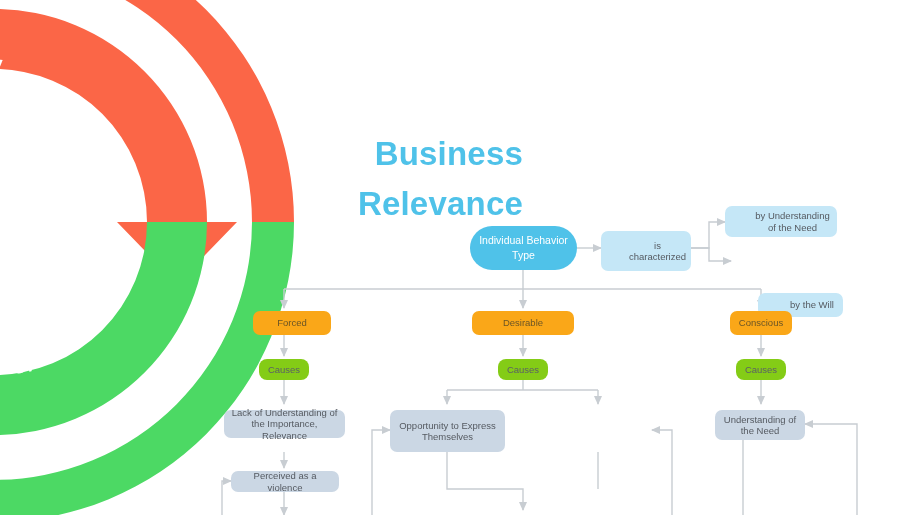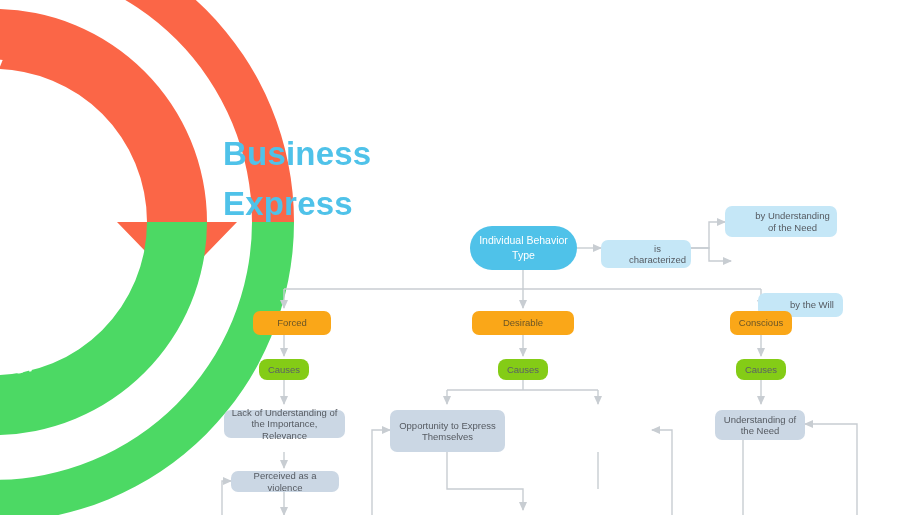--- a/index.html
+++ b/index.html
@@ -12,21 +12,21 @@
 
   
   #wheel{position:absolute;left:-336px;top:-108px;width:660px;height:660px;}
 
   
   #title{
     position:absolute;left:223px;top:129px;width:300px;
     color:#4FC2E9;font-weight:bold;font-size:33px;line-height:50px;
     letter-spacing:0.2px;
   }
-  #title .ln{display:block;}
+  #title .ln{display:block;text-align:right;}
 
   
   #links{position:absolute;left:0;top:0;width:907px;height:515px;}
 
   
   .node{
     position:absolute;box-sizing:border-box;
     display:flex;align-items:center;justify-content:center;
     text-align:center;color:#5b5f66;
     font-size:9.5px;line-height:11.5px;
@@ -82,21 +82,21 @@
     </text>
     <text font-family="Liberation Sans, sans-serif" font-size="27" fill="#ffffff">
       <textPath href="#arcDesignTxt" startOffset="56%" text-anchor="middle" dy="22">
         <tspan>Development</tspan>
       </textPath>
     </text>
   </svg>
 
   <div id="title">
     <span class="ln">Business</span>
-    <span class="ln">Express</span>
+    <span class="ln">Relevance</span>
   </div>
 
   <svg id="links" viewBox="0 0 907 515" xmlns="http://www.w3.org/2000/svg">
     <defs>
       <marker id="ah" markerWidth="9" markerHeight="8" refX="8" refY="4" orient="auto" markerUnits="userSpaceOnUse">
         <path d="M0,0 L9,4 L0,8 Z" fill="#C8CDD2"></path>
       </marker>
     </defs>
     <g fill="none" stroke="#C8CDD2" stroke-width="1.4">
 
@@ -130,21 +130,21 @@
 
       <path d="M 761 335 L 761 356" marker-end="url(#ah)"></path>
       <path d="M 761 380 L 761 404" marker-end="url(#ah)"></path>
       <path d="M 743 440 L 743 515"></path>
       <path d="M 857 515 L 857 424 L 805 424" marker-end="url(#ah)"></path>
     </g>
   </svg>
 
   <div class="node n-cyan" style="left:470px;top:226px;width:107px;height:44px;">Individual Behavior Type</div>
 
-  <div class="node n-lblue" style="left:601px;top:240px;width:90px;height:28px;text-align:center;">is characterized</div>
+  <div class="node n-lblue" style="left:601px;top:231px;width:90px;height:40px;text-align:center;">is characterized</div>
 
   <div class="node n-lblue" style="left:725px;top:206px;width:112px;height:31px;">by Understanding of the Need</div>
 
   <div class="node n-lblue" style="left:758px;top:249px;width:85px;height:24px;margin-top:44px;">by the Will</div>
 
   <div class="node n-orange" style="left:253px;top:311px;width:78px;height:24px;">Forced</div>
   <div class="node n-yellow" style="left:259px;top:359px;width:50px;height:21px;">Causes</div>
   <div class="node n-slate" style="left:224px;top:410px;width:121px;height:28px;">Lack of Understanding of the Importance, Relevance</div>
   <div class="node n-slate" style="left:231px;top:471px;width:108px;height:21px;">Perceived as a violence</div>
 

